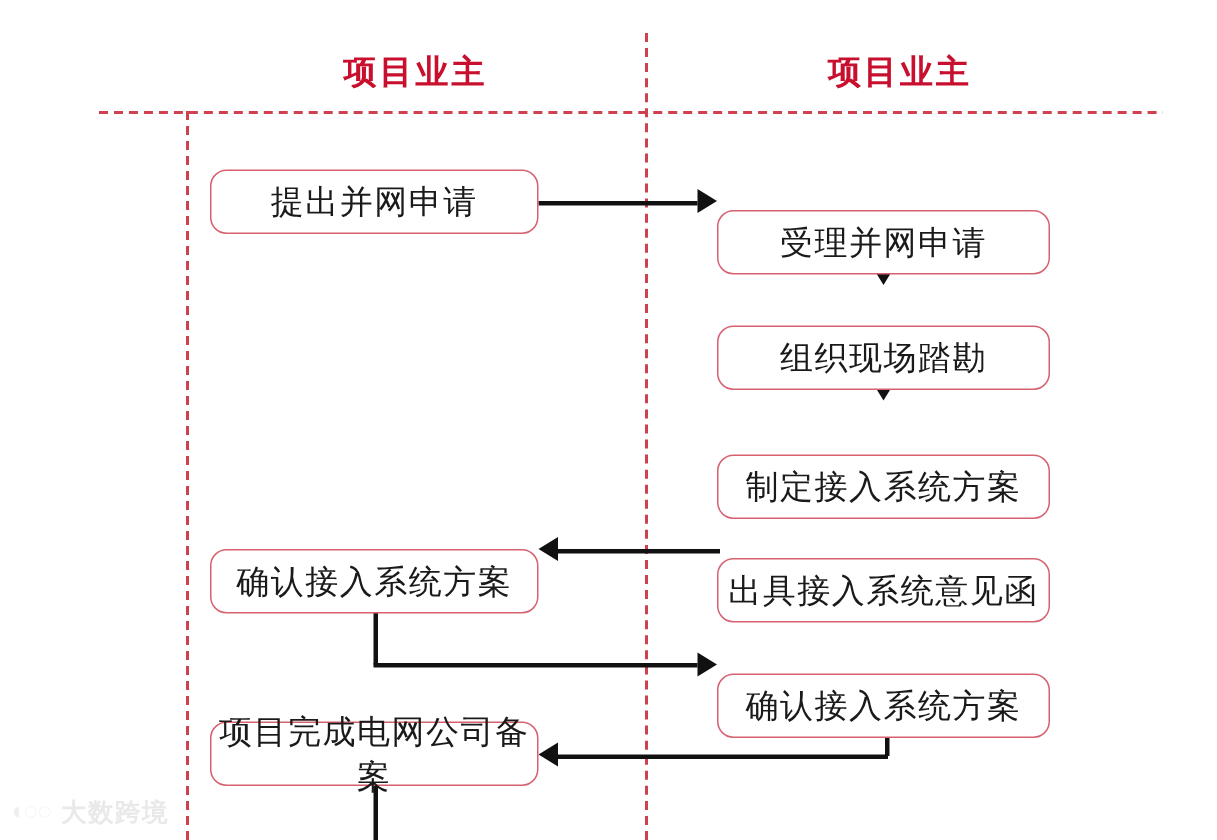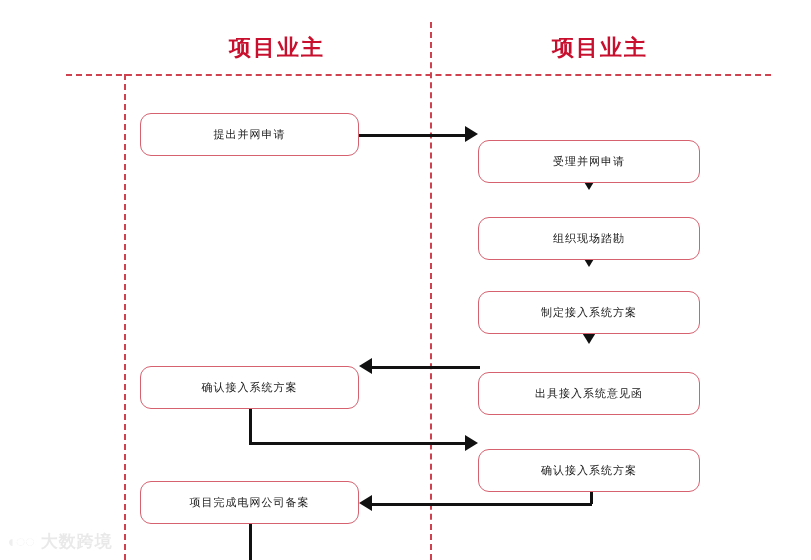--- a/index.html
+++ b/index.html
@@ -61,37 +61,37 @@
   #dash-mid-v    { left: 430px; top: 22px;  height: 538px; }
 
   
   .node {
     position: absolute;
     box-sizing: border-box;
     border: 1.6px solid #d6616f;
     border-radius: 11px;
     background: #ffffff;
     color: #1a1a1a;
-    font-size: 11px;
+    font-size: 22px;
     letter-spacing: 1px;
     display: flex;
     align-items: center;
     justify-content: center;
     text-align: center;
     z-index: 4;
   }
   .node.left  { left: 140px; width: 219px; height: 43px; }
   .node.right { left: 478px; width: 222px; height: 43px; margin-top: 27px; }
 
   #node-apply       { top: 113px; }
   #node-confirm     { top: 345px; margin-top: 21px; }
   #node-filing      { top: 481px; }
   #node-accept      { top: 113px; }
   #node-survey      { top: 190px; }
-  #node-scheme      { top: 264px; text-align: right; }
+  #node-scheme      { top: 276px; text-align: right; }
   #node-review      { top: 345px; }
   #node-letter      { top: 422px; }
 
   
   .ln-h {
     position: absolute;
     height: 0;
     border-top: 3px solid #111111;
     z-index: 2;
   }

